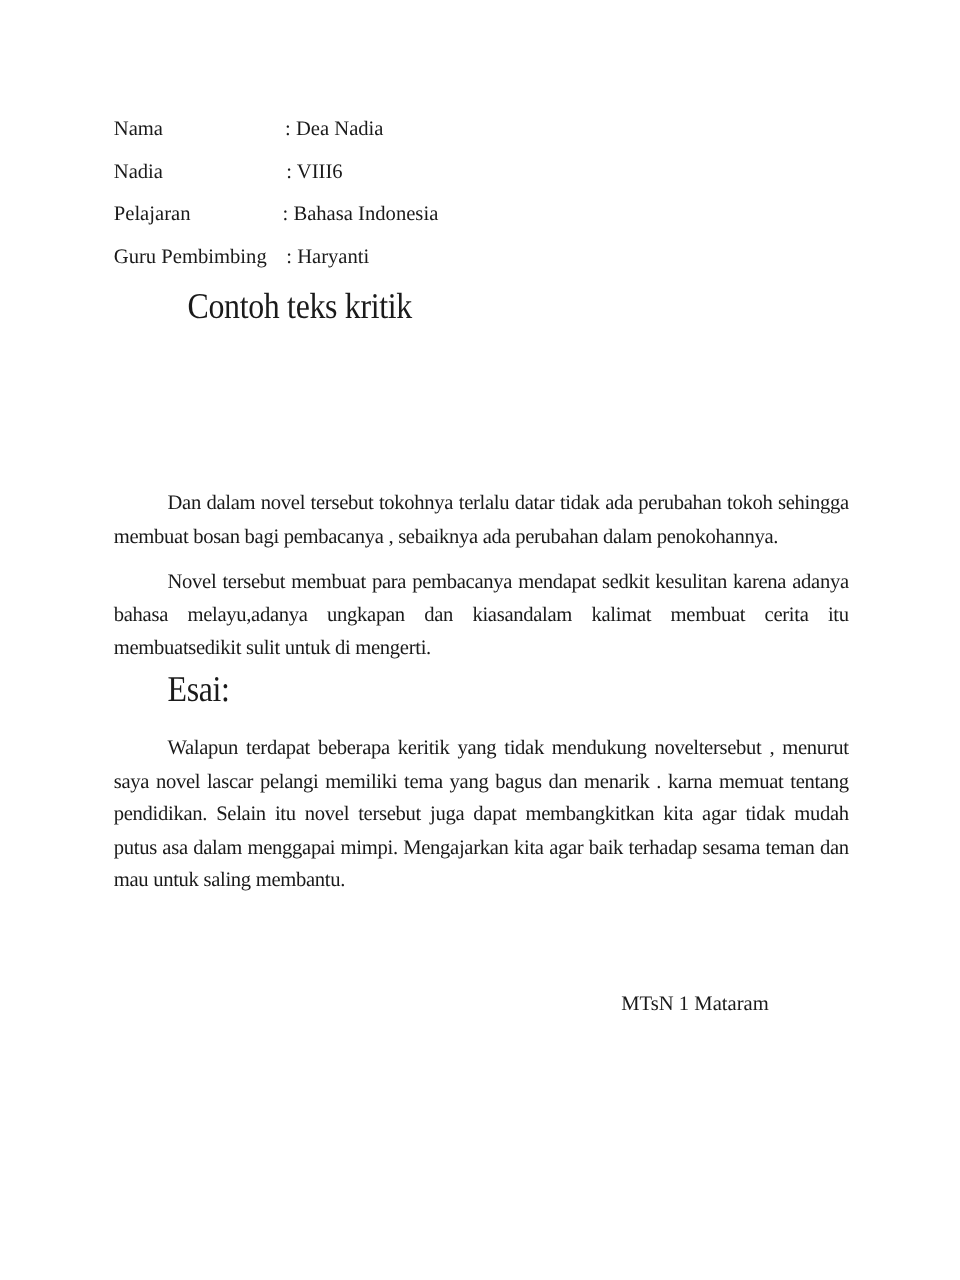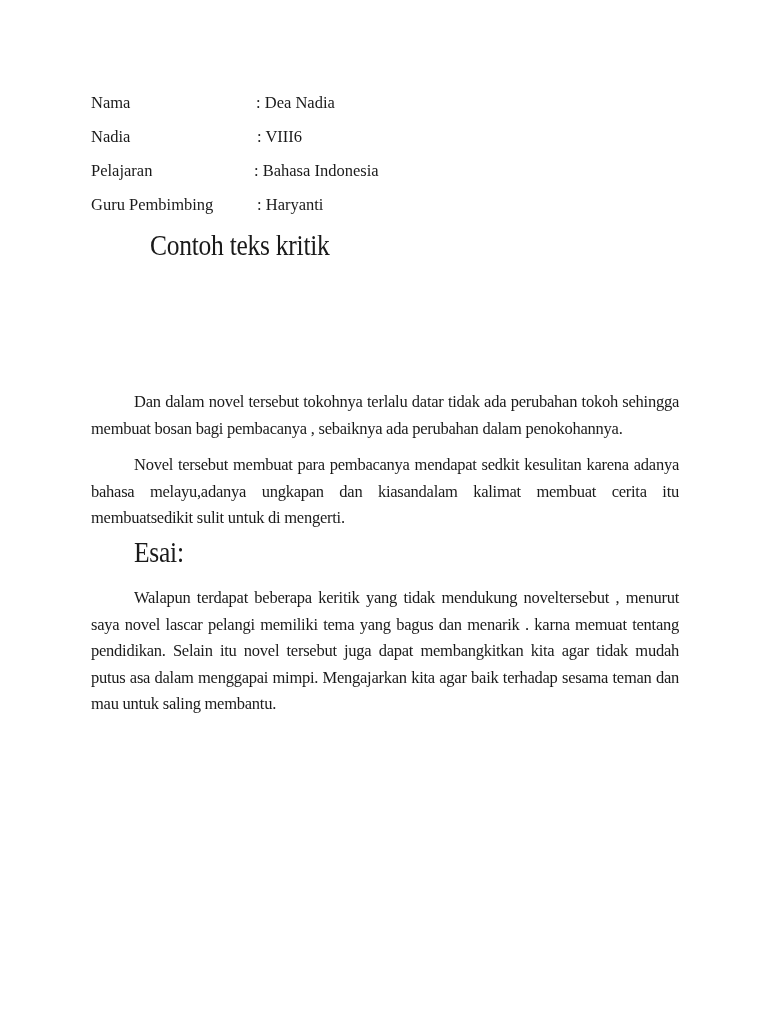--- a/index.html
+++ b/index.html
@@ -34,21 +34,20 @@
       white-space: nowrap;
     }
     .info-label {
       position: absolute;
       left: 0;
       top: 0;
     }
     .info-colon {
       position: absolute;
       top: 0;
-      margin-left: 28px;
     }
     .heading {
       position: absolute;
       font-weight: normal;
       margin: 0;
       white-space: nowrap;
       letter-spacing: -0.3px;
       transform-origin: left top;
     }
     .heading-main {
@@ -119,15 +118,16 @@
   <h1 class="heading heading-main">Contoh teks kritik</h1>
 
   <p class="para p3">Novel tersebut membuat para pembacanya mendapat sedkit kesulitan karena adanya bahasa melayu,adanya ungkapan dan kiasandalam kalimat membuat cerita itu membuatsedikit sulit untuk di mengerti.</p>
   <p class="para p2">Dan dalam novel tersebut tokohnya terlalu datar tidak ada perubahan tokoh sehingga membuat bosan bagi pembacanya , sebaiknya ada perubahan dalam penokohannya.</p>
 
   <h2 class="heading heading-esai">Esai:</h2>
 
   <p class="para p4">Walapun terdapat beberapa keritik yang tidak mendukung noveltersebut   , menurut saya novel lascar pelangi memiliki tema yang bagus dan menarik . karna memuat tentang pendidikan. Selain itu novel tersebut juga dapat membangkitkan kita agar tidak mudah putus asa dalam menggapai mimpi. Mengajarkan kita agar baik terhadap sesama teman dan mau untuk saling membantu.</p>
 
   <div class="footer-block">
+    <div class="footer-line">MTsN 1 Mataram</div>
   </div>
 
 </div>
 
 </body></html>

